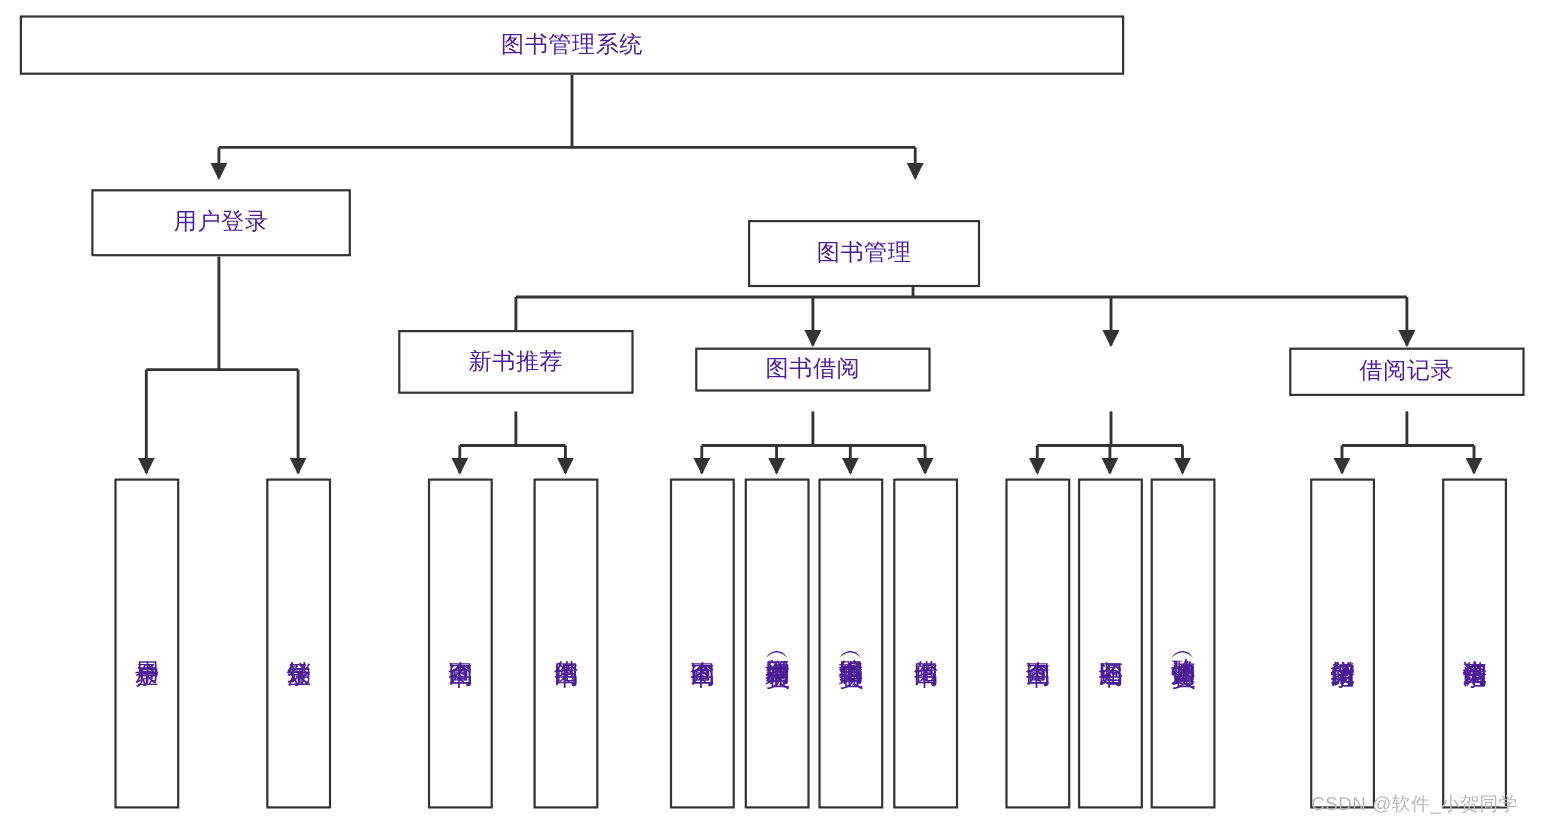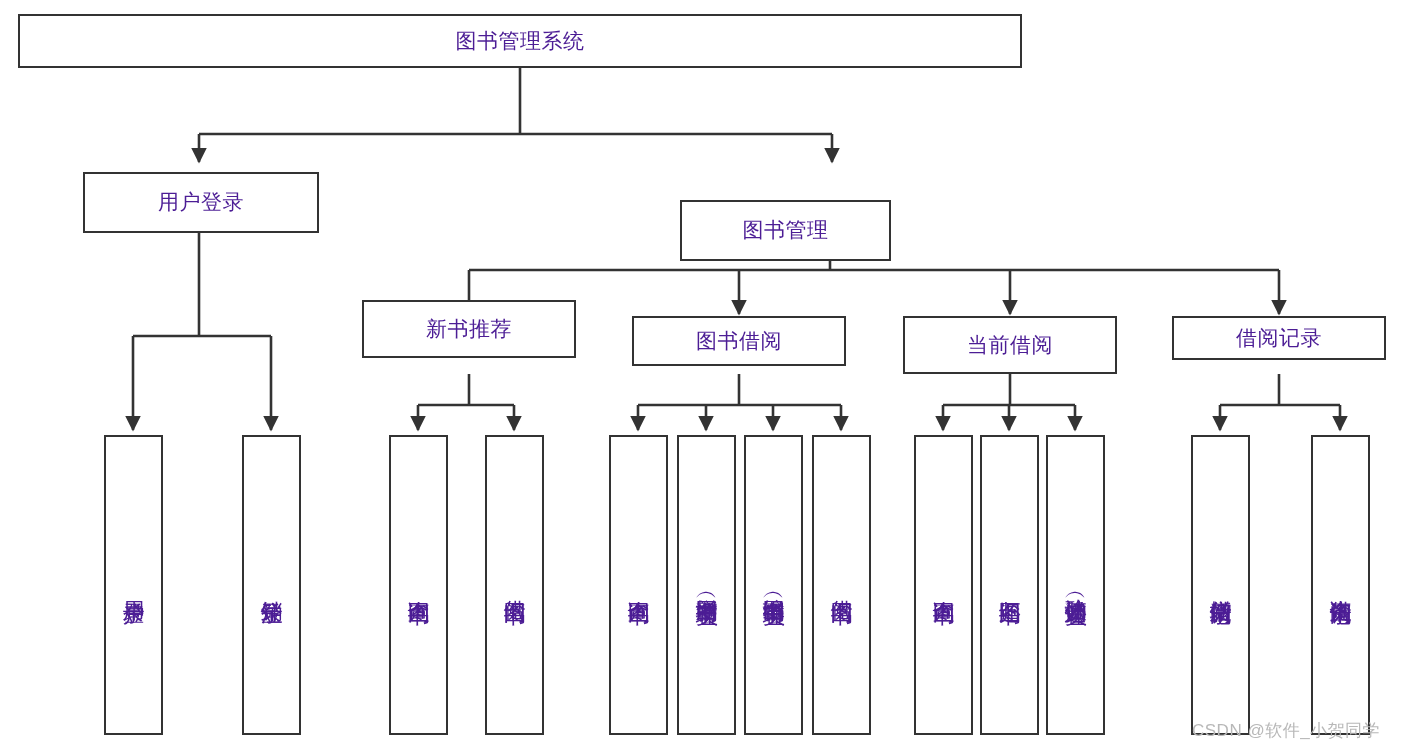--- a/index.html
+++ b/index.html
@@ -130,25 +130,22 @@
   <div class="node horiz" style="left:83px; top:172px; width:236px; height:61px;">
     <span class="label">用户登录</span>
   </div>
   <div class="node horiz" style="left:680px; top:172px; width:211px; height:61px;margin-top:28px;">
     <span class="label">图书管理</span>
   </div>
 
   <div class="node horiz" style="left:362px; top:300px; width:214px; height:58px;">
     <span class="label">新书推荐</span>
   </div>
-  <div class="node horiz" style="left:632px; top:316px; width:214px; height:50px;">
+  <div class="node horiz" style="left:632px; top:316px; width:214px; height:40px;">
     <span class="label">图书借阅</span>
-  </div>
-  <div class="node horiz" style="left:903px; top:316px; width:214px; height:58px;">
-    <span class="label">当前借阅</span>
   </div>
   <div class="node horiz" style="left:1172px; top:316px; width:214px; height:44px;">
     <span class="label">借阅记录</span>
   </div>
 
   <div class="node vert" style="left:104px; top:435px; width:59px; height:300px;">
     <span class="label">用户登录</span>
   </div>
   <div class="node vert" style="left:242px; top:435px; width:59px; height:300px;">
     <span class="label">注销登录</span>

